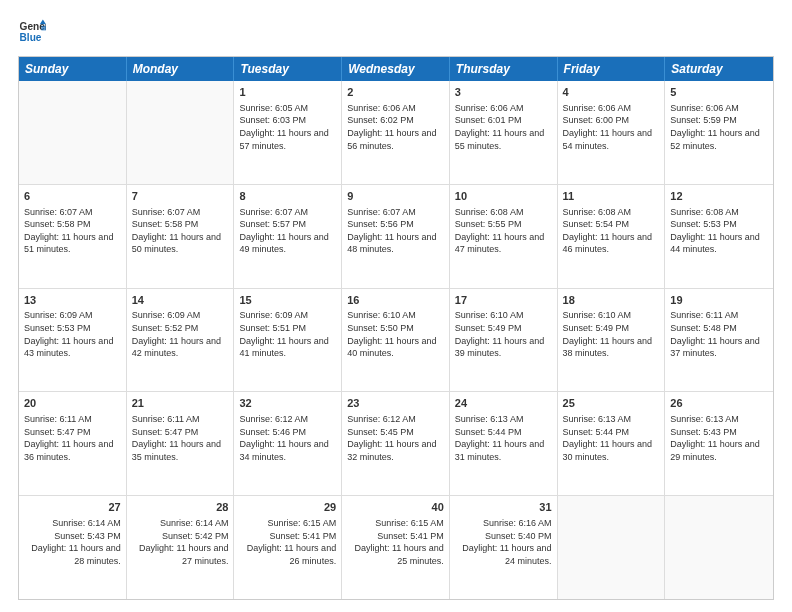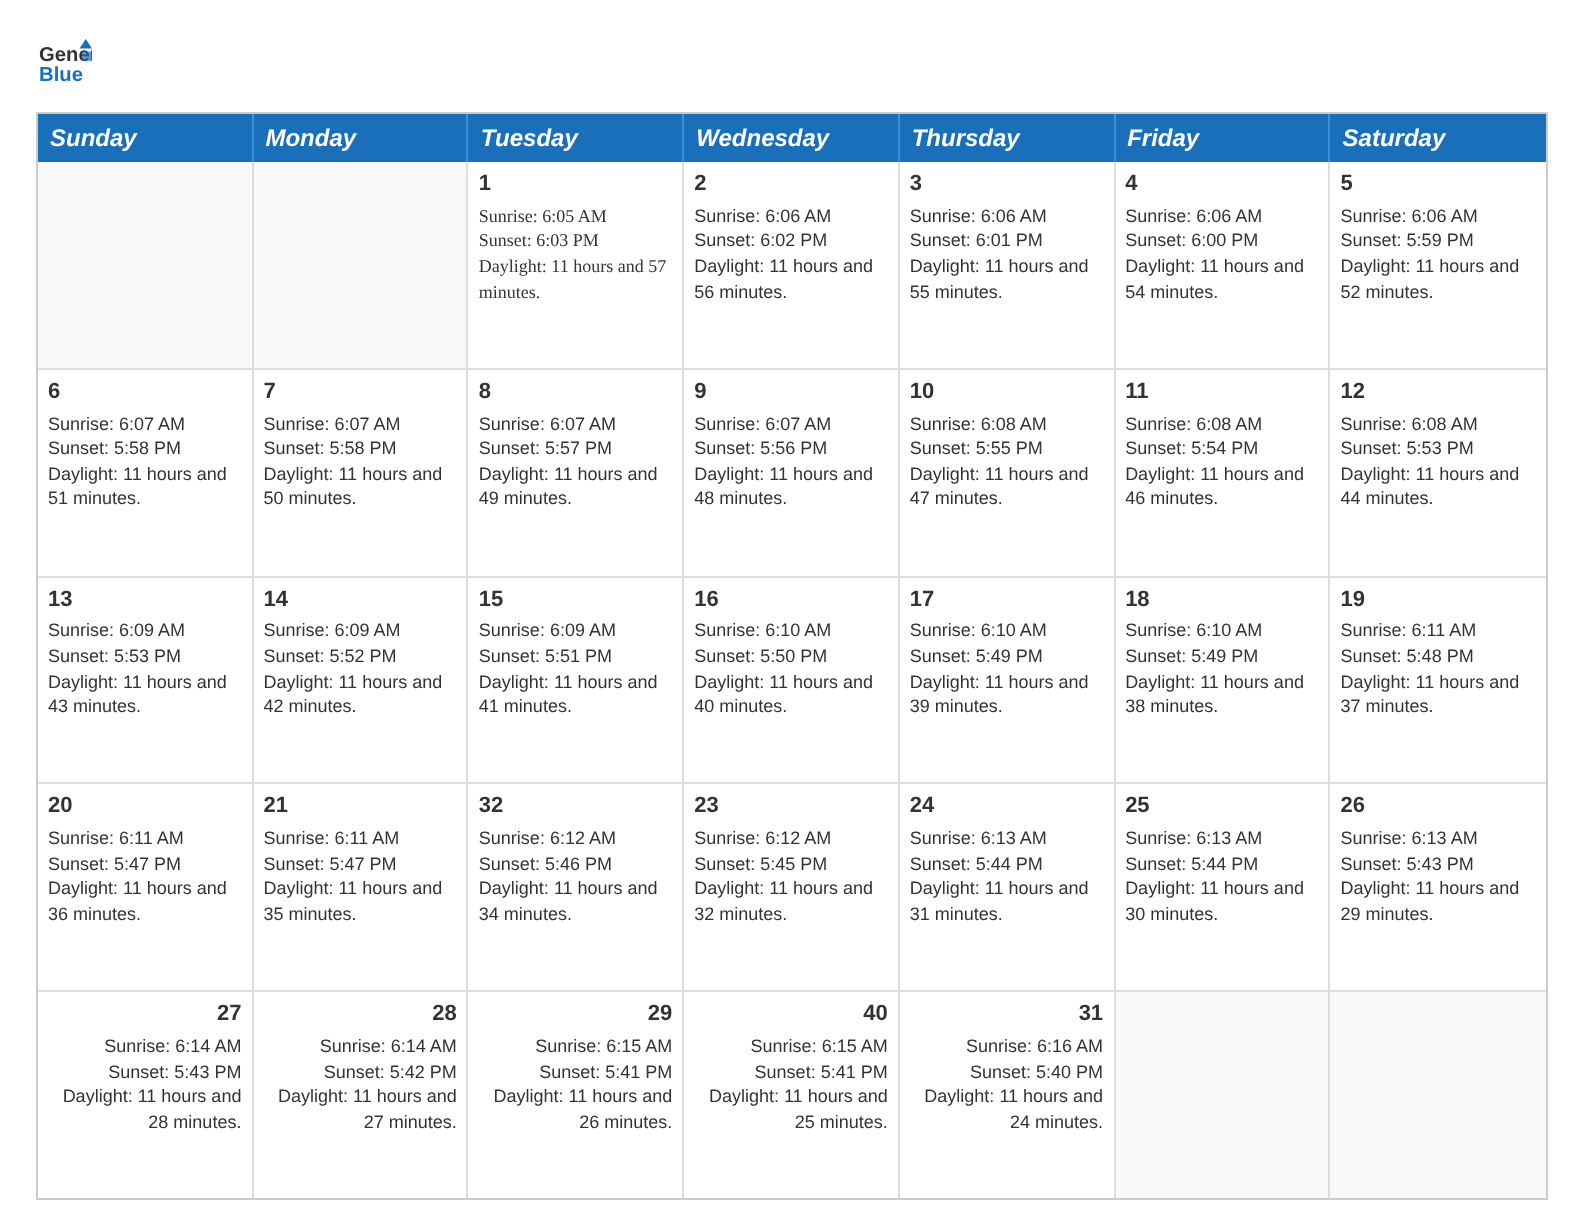--- a/index.html
+++ b/index.html
@@ -128,21 +128,21 @@
         <div class="cal-header-cell">Thursday</div>
         <div class="cal-header-cell">Friday</div>
         <div class="cal-header-cell">Saturday</div>
       </div>
     <div class="cal-body" id="cal-body">
         <div class="cal-row">
           <div class="cal-cell empty"></div>
           <div class="cal-cell empty"></div>
           <div class="cal-cell">
             <span class="day-num">1</span>
-            <div class="cell-text" style="white-space: pre-line; font-family: Liberation Serif, serif;">Sunrise: 6:05 AM
+            <div class="cell-text" style="white-space: pre-line;">Sunrise: 6:05 AM
 Sunset: 6:03 PM
 Daylight: 11 hours and 57 minutes.</div>
           </div>
           <div class="cal-cell">
             <span class="day-num">2</span>
             <div class="cell-text" style="white-space: pre-line;">Sunrise: 6:06 AM
 Sunset: 6:02 PM
 Daylight: 11 hours and 56 minutes.</div>
           </div>
           <div class="cal-cell">

